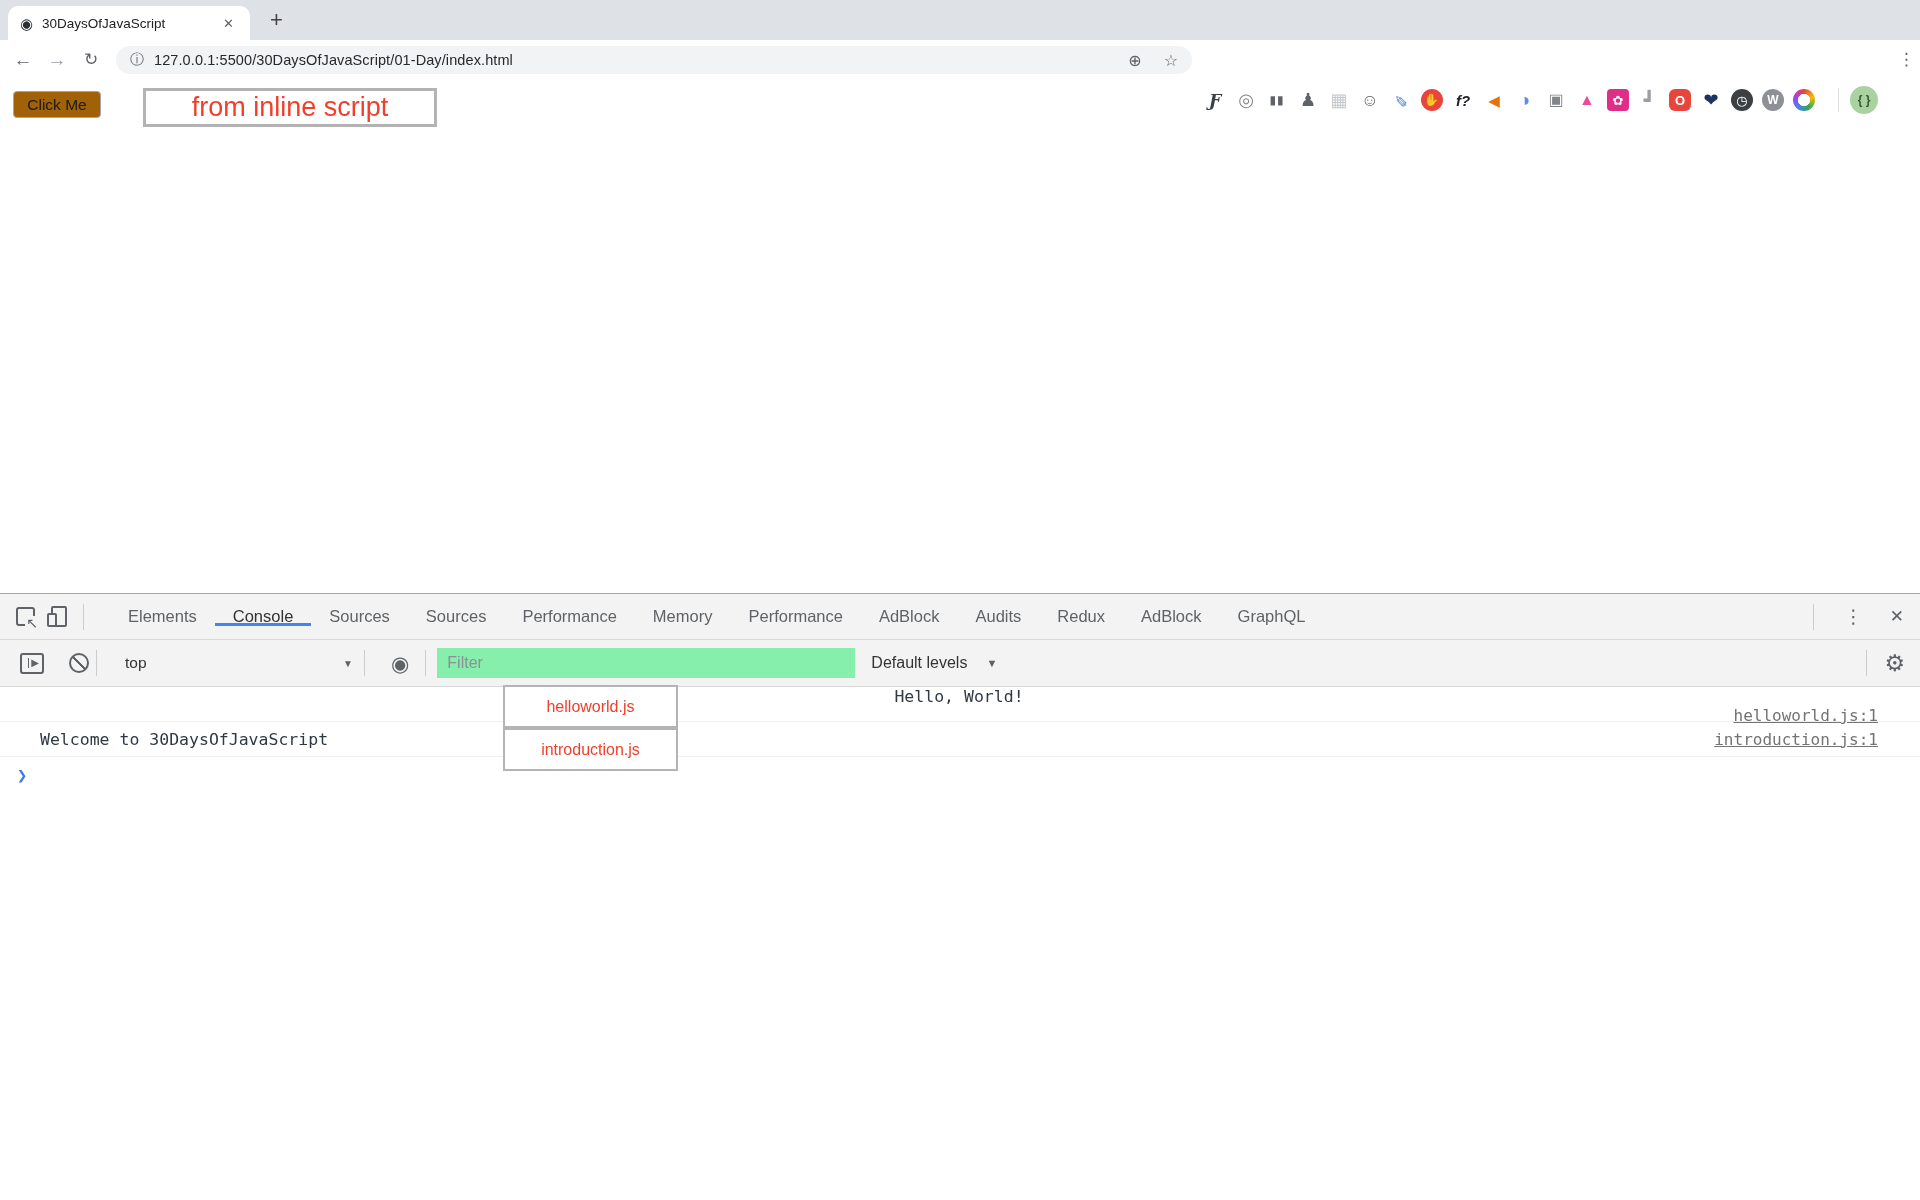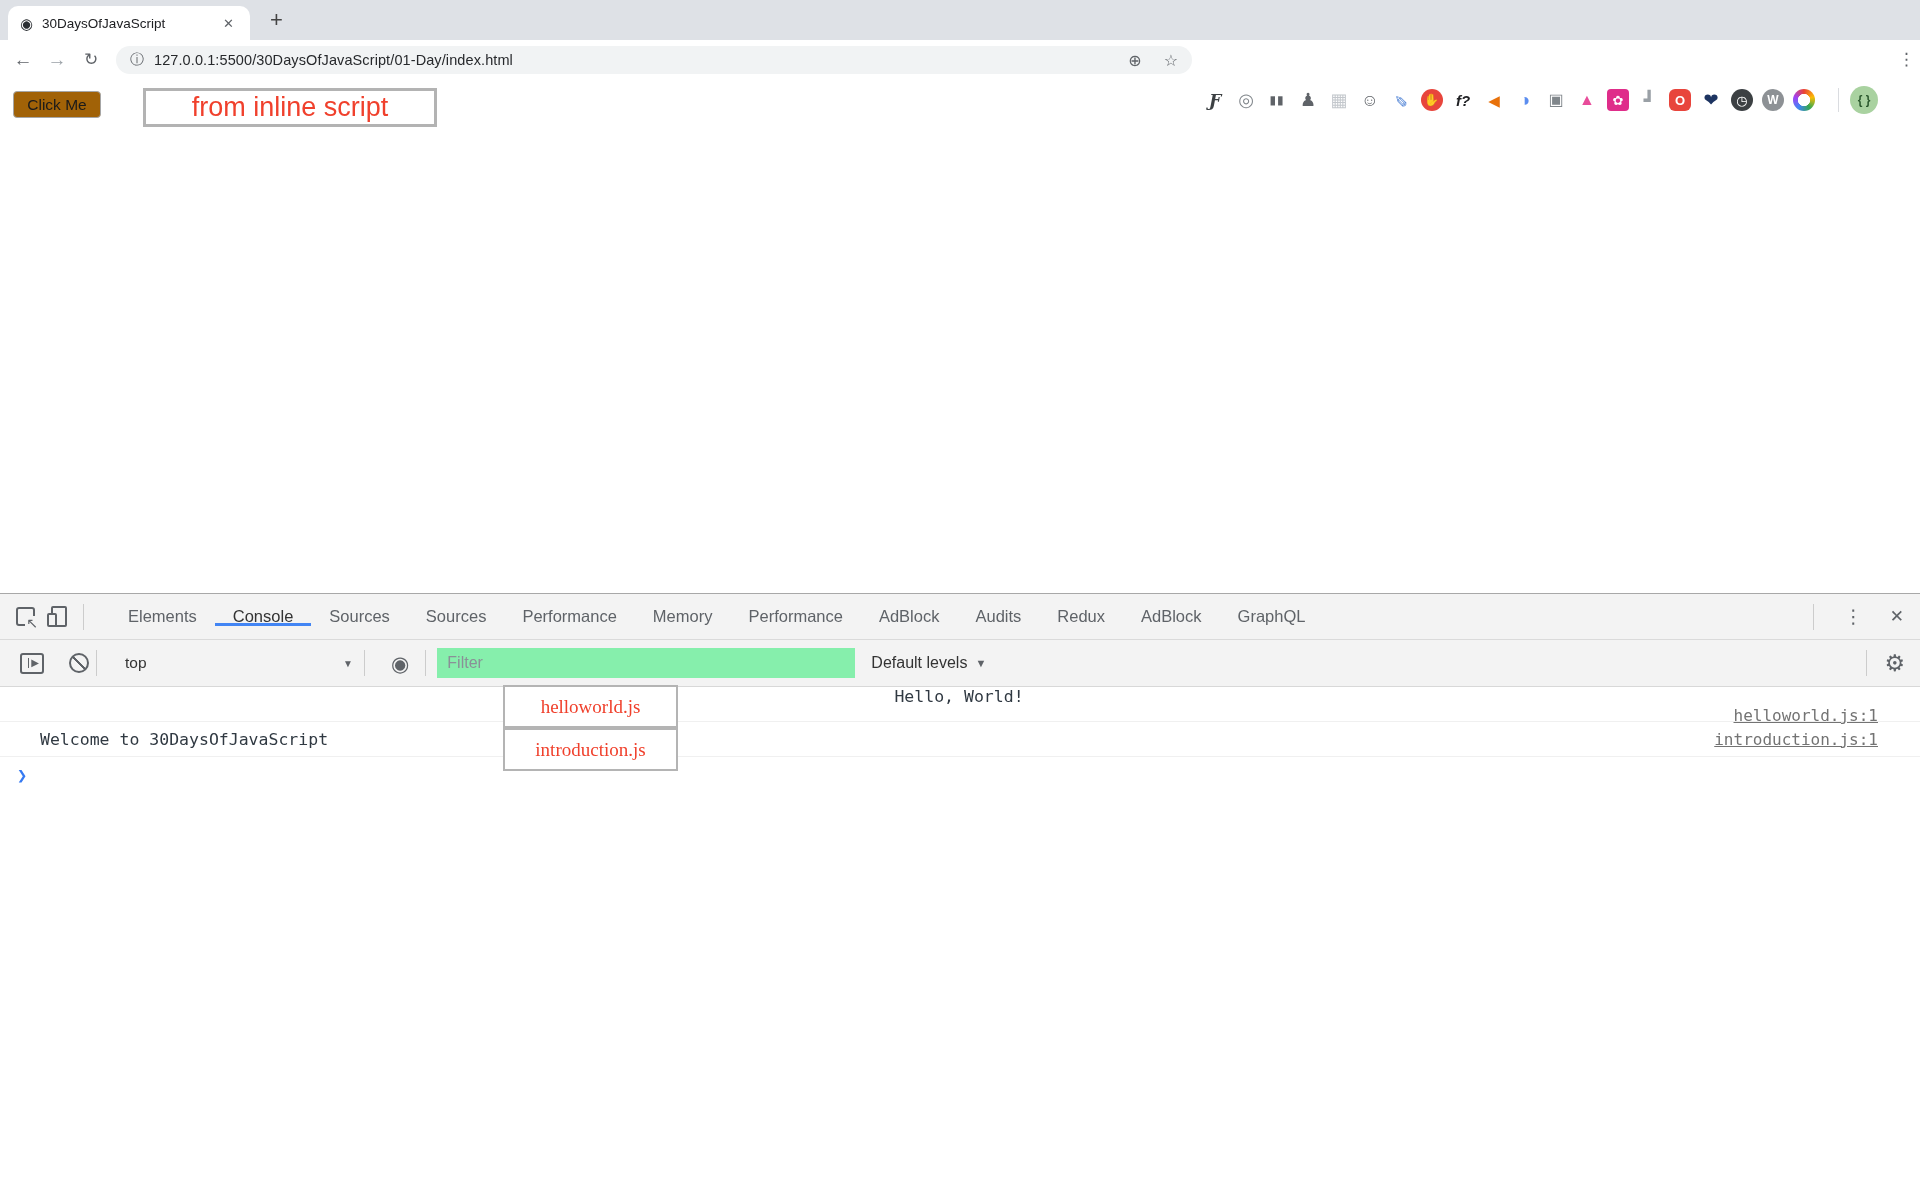--- a/index.html
+++ b/index.html
@@ -84,40 +84,40 @@
   .tb-sep { width:1px; height:26px; background:#ccc; flex:none; }
   .tb-sep.s1 { margin-left:7px; }
   .ctx-select { margin-left:28px; width:228px; display:flex; align-items:center; justify-content:space-between; font-size:15.5px; color:#333; }
   .ctx-select .arrow { font-size:10px; color:#5f6368; }
   .tb-sep.s2 { margin-left:11px; }
   .eye-ico { font-size:21px; color:#5f6368; margin-left:26px; line-height:1; }
   .tb-sep.s3 { margin-left:16px; }
   .filter-input { margin-left:11px; width:418px; height:30px; border:none; background:#86efac; font-size:16px;
     font-family:"Liberation Sans",sans-serif; color:#333; padding:0 10px; outline:none; }
   .filter-input::placeholder { color:#8a9097; }
-  .levels-select { margin-left:16px; display:flex; align-items:center; gap:8px; font-size:16px; color:#333; }
+  .levels-select { margin-left:16px; display:flex; align-items:center; gap:19px; font-size:16px; color:#333; }
   .levels-select .arrow { font-size:11px; color:#5f6368; }
   .tb-right { margin-left:auto; display:flex; align-items:center; }
   .tb-sep.s4 { margin-left:0; }
   .gear-ico { font-size:23px; color:#5f6368; margin-left:17px; margin-right:15px; line-height:1; }
 
   
   .console-area { }
   .console-row {
     position:relative; height:34px; border-bottom:1px solid #f0f0f0;
     display:flex; align-items:center; padding:0 42px 0 40px;
     font-family:"DejaVu Sans Mono", monospace; font-size:16.5px; color:#303942;
   }
   .console-msg { white-space:pre; }
   .console-link { margin-left:auto; font-size:16px; color:#737373; text-decoration:underline; white-space:pre; }
   .console-badge {
     position:absolute; left:503px; width:175px; height:43px;
     border:2px solid #b4b4b4; background:#fff;
     display:flex; align-items:center; justify-content:center;
-    font-family:Liberation Serif, serif; font-size:19px; color:#f0402c;
+    font-family:Liberation Sans, sans-serif; font-size:16px; color:#f0402c;
   }
   div.console-row:nth-of-type(1) { height:35px;flex-direction:column; }
   div.console-row:nth-of-type(1) .console-badge { top:-2px; }
   div.console-row:nth-of-type(2) { height:35px; }
   div.console-row:nth-of-type(2) .console-badge { top:6px; }
   .console-prompt { height:36px; display:flex; align-items:center; padding-left:17px;
     color:#367af2; font-size:17px; font-weight:bold; font-family:"DejaVu Sans Mono",monospace; }
 </style>
 </head>
 <body>

